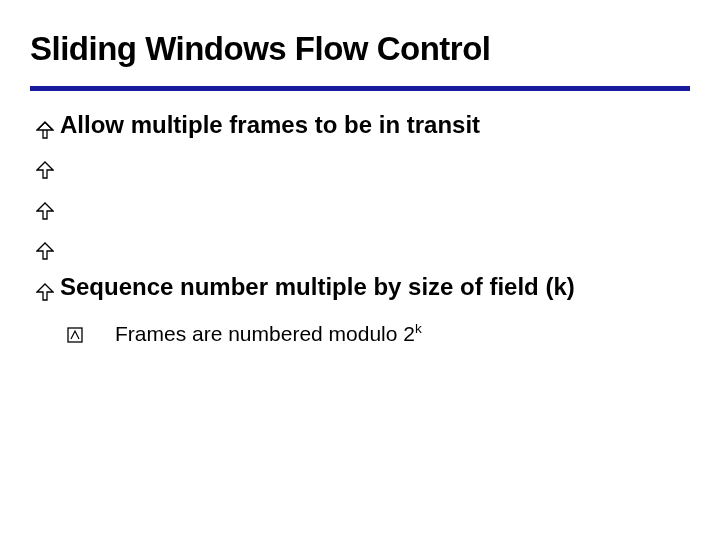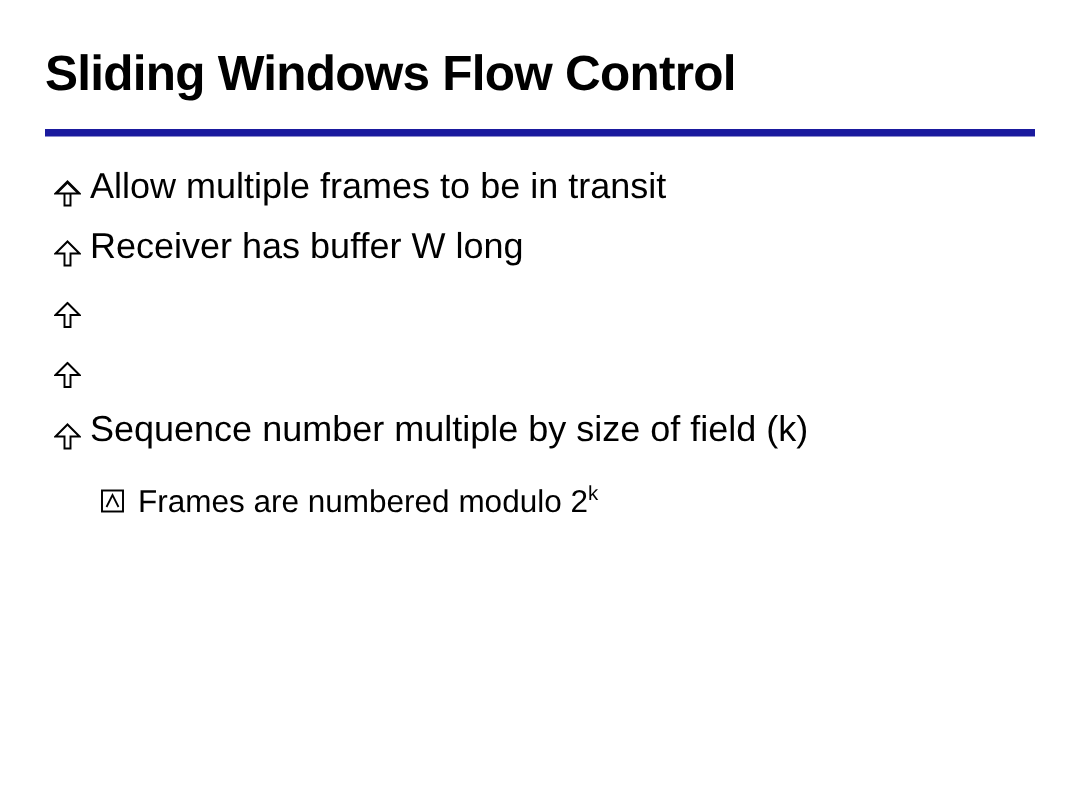--- a/index.html
+++ b/index.html
@@ -30,28 +30,30 @@
     line-height: 1.35;
     margin-bottom: 2px;
   }
   .bullet .icon {
     flex: 0 0 auto;
     margin-right: 6px;
     margin-top: 6px;
   }
   .bullet .text {
     flex: 1 1 auto;
+    font-weight: bold;
   }
   .sub {
     display: flex;
     align-items: flex-start;
     font-size: 21px;
     line-height: 1.4;
     margin-left: 30px;
     margin-top: 10px;
+    gap: 23px;
   }
   .sub .icon {
     flex: 0 0 auto;
     margin-right: 8px;
     margin-top: 3px;
   }
   sup { font-size: 0.65em; vertical-align: super; }
 </style>
 </head>
 <body>
@@ -69,21 +71,20 @@
     </span>
     <span class="text">Allow multiple frames to be in transit</span>
   </div>
 
   <div class="bullet">
     <span class="icon">
       <svg width="18" height="18" viewBox="0 0 18 18">
           <path d="M1 9 L9 1 L17 9 L11 9 L11 17 L7 17 L7 9 Z" fill="none" stroke="#000" stroke-width="1.3"></path>
         </svg>
     </span>
-    <span class="text">Receiver has buffer W long</span>
   </div>
 
   <div class="bullet">
     <span class="icon">
       <svg width="18" height="18" viewBox="0 0 18 18">
           <path d="M1 9 L9 1 L17 9 L11 9 L11 17 L7 17 L7 9 Z" fill="none" stroke="#000" stroke-width="1.3"></path>
         </svg>
     </span>
   </div>
 

